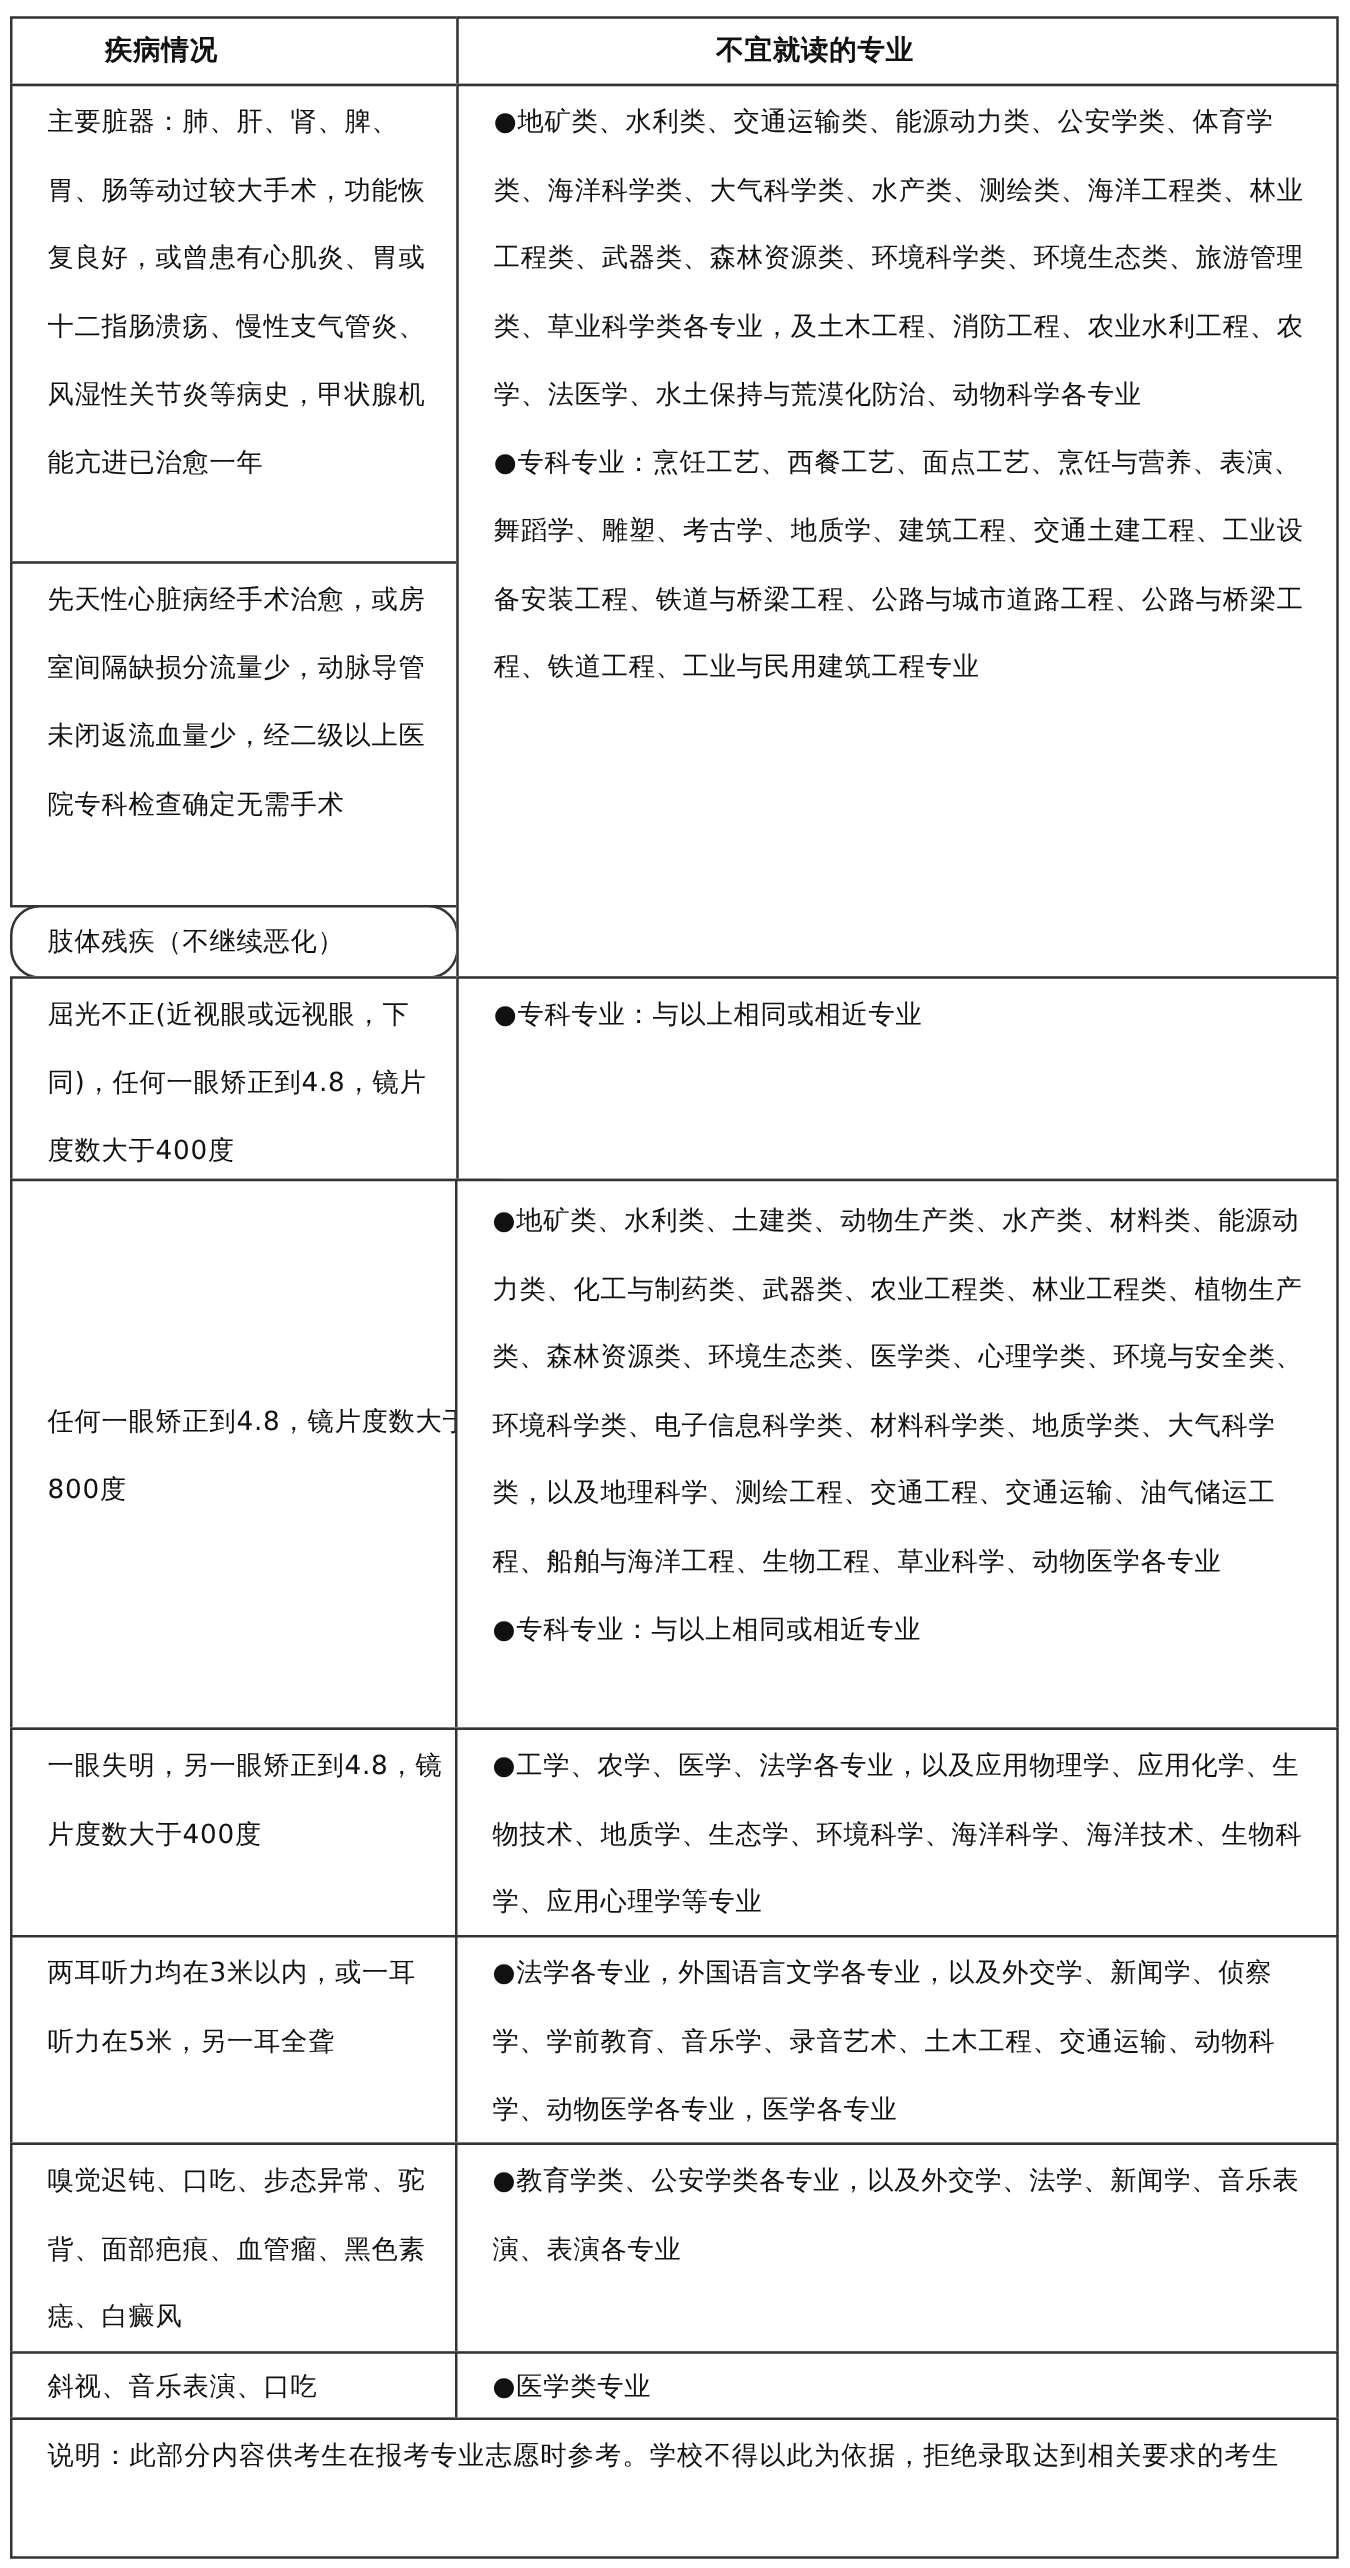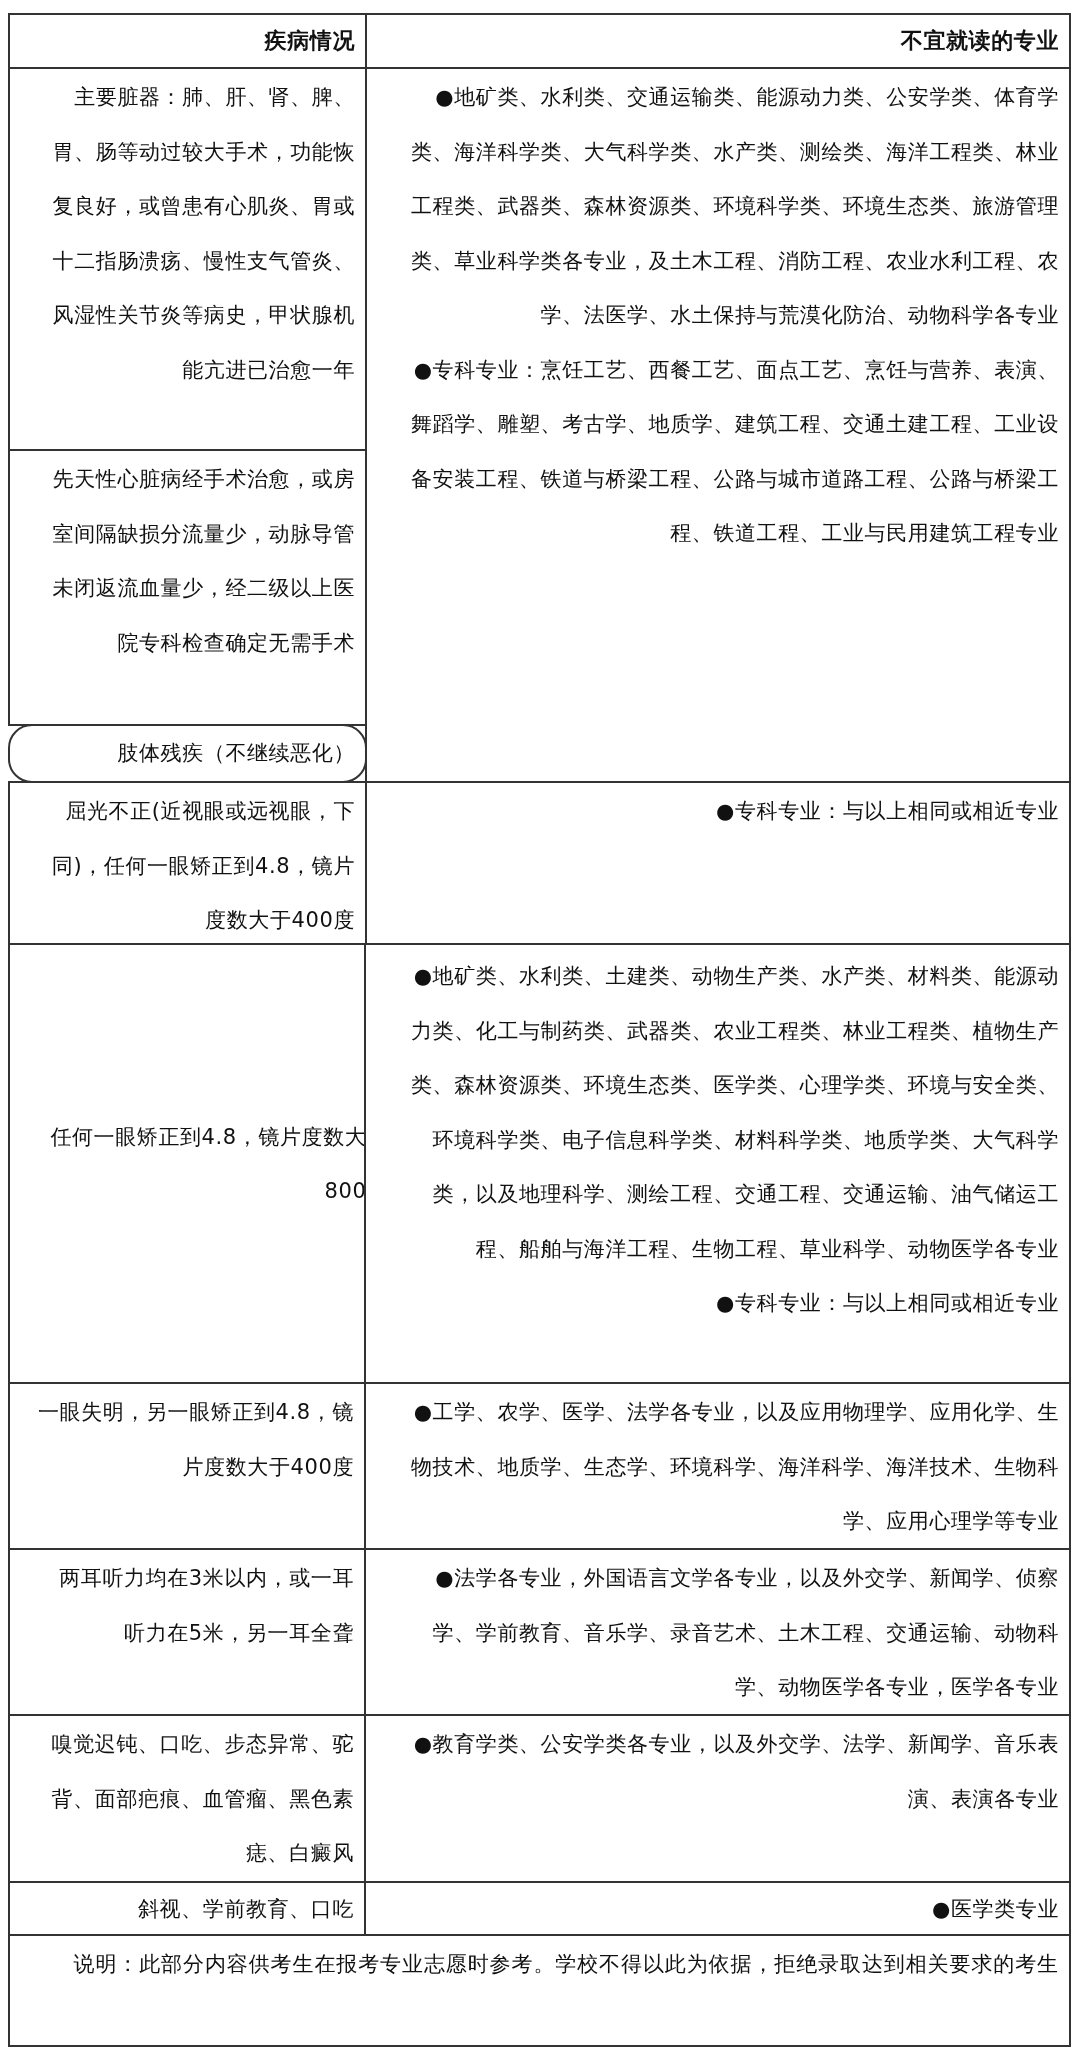--- a/index.html
+++ b/index.html
@@ -1,20 +1,20 @@
 <!DOCTYPE html>
 <html><head>
 <meta charset="utf-8">
 <style>
   html, body { margin: 0; padding: 0; background: #ffffff; }
   body { width: 1080px; height: 2054px; position: relative; overflow: hidden;
          font-family: "DejaVu Sans", "Liberation Sans", sans-serif; color: #111; }
   .cell { position: absolute; box-sizing: border-box; border: 2px solid #333;
           padding: 1px 10px 0 28px; font-size: 21px; line-height: 54.5px;
-          letter-spacing: 0.6px; word-break: break-all; background: #fff; text-align: right; }
+          letter-spacing: 0.6px; word-break: break-all; background: #fff; }
   .hdr { font-weight: bold; font-size: 22px; line-height: 50px; padding-top: 1px; }
   .para { display: block; margin: 0; }
   .note { letter-spacing: 0.9px; }
   .vcenter { display: flex; align-items: center; }
 </style>
 </head>
 <body>
 
 <div class="cell hdr" style="left:8px; top:13px; width:359px; height:56px; padding-left:74px;">
   <span>疾病情况</span>
@@ -67,21 +67,21 @@
 </div>
 
 <div class="cell" style="left:8px; top:1714px; width:358px; height:169px;">
   <span>嗅觉迟钝、口吃、步态异常、驼背、面部疤痕、血管瘤、黑色素痣、白癜风</span>
 </div>
 <div class="cell" style="left:364px; top:1714px; width:707px; height:169px;">
   <span class="para">●教育学类、公安学类各专业，以及外交学、法学、新闻学、音乐表演、表演各专业</span>
 </div>
 
 <div class="cell" style="left:8px; top:1881px; width:358px; height:55px; line-height:50px;">
-  <span>斜视、学前教育、口吃</span>
+  <span>斜视、音乐表演、口吃</span>
 </div>
 <div class="cell" style="left:364px; top:1881px; width:707px; height:69px; line-height:50px;">
   <span class="para">●医学类专业</span>
 </div>
 
 <div class="cell note" style="left:8px; top:1934px; width:1063px; height:113px;">
   <span>说明：此部分内容供考生在报考专业志愿时参考。学校不得以此为依据，拒绝录取达到相关要求的考生</span>
 </div>
 
 </body></html>

